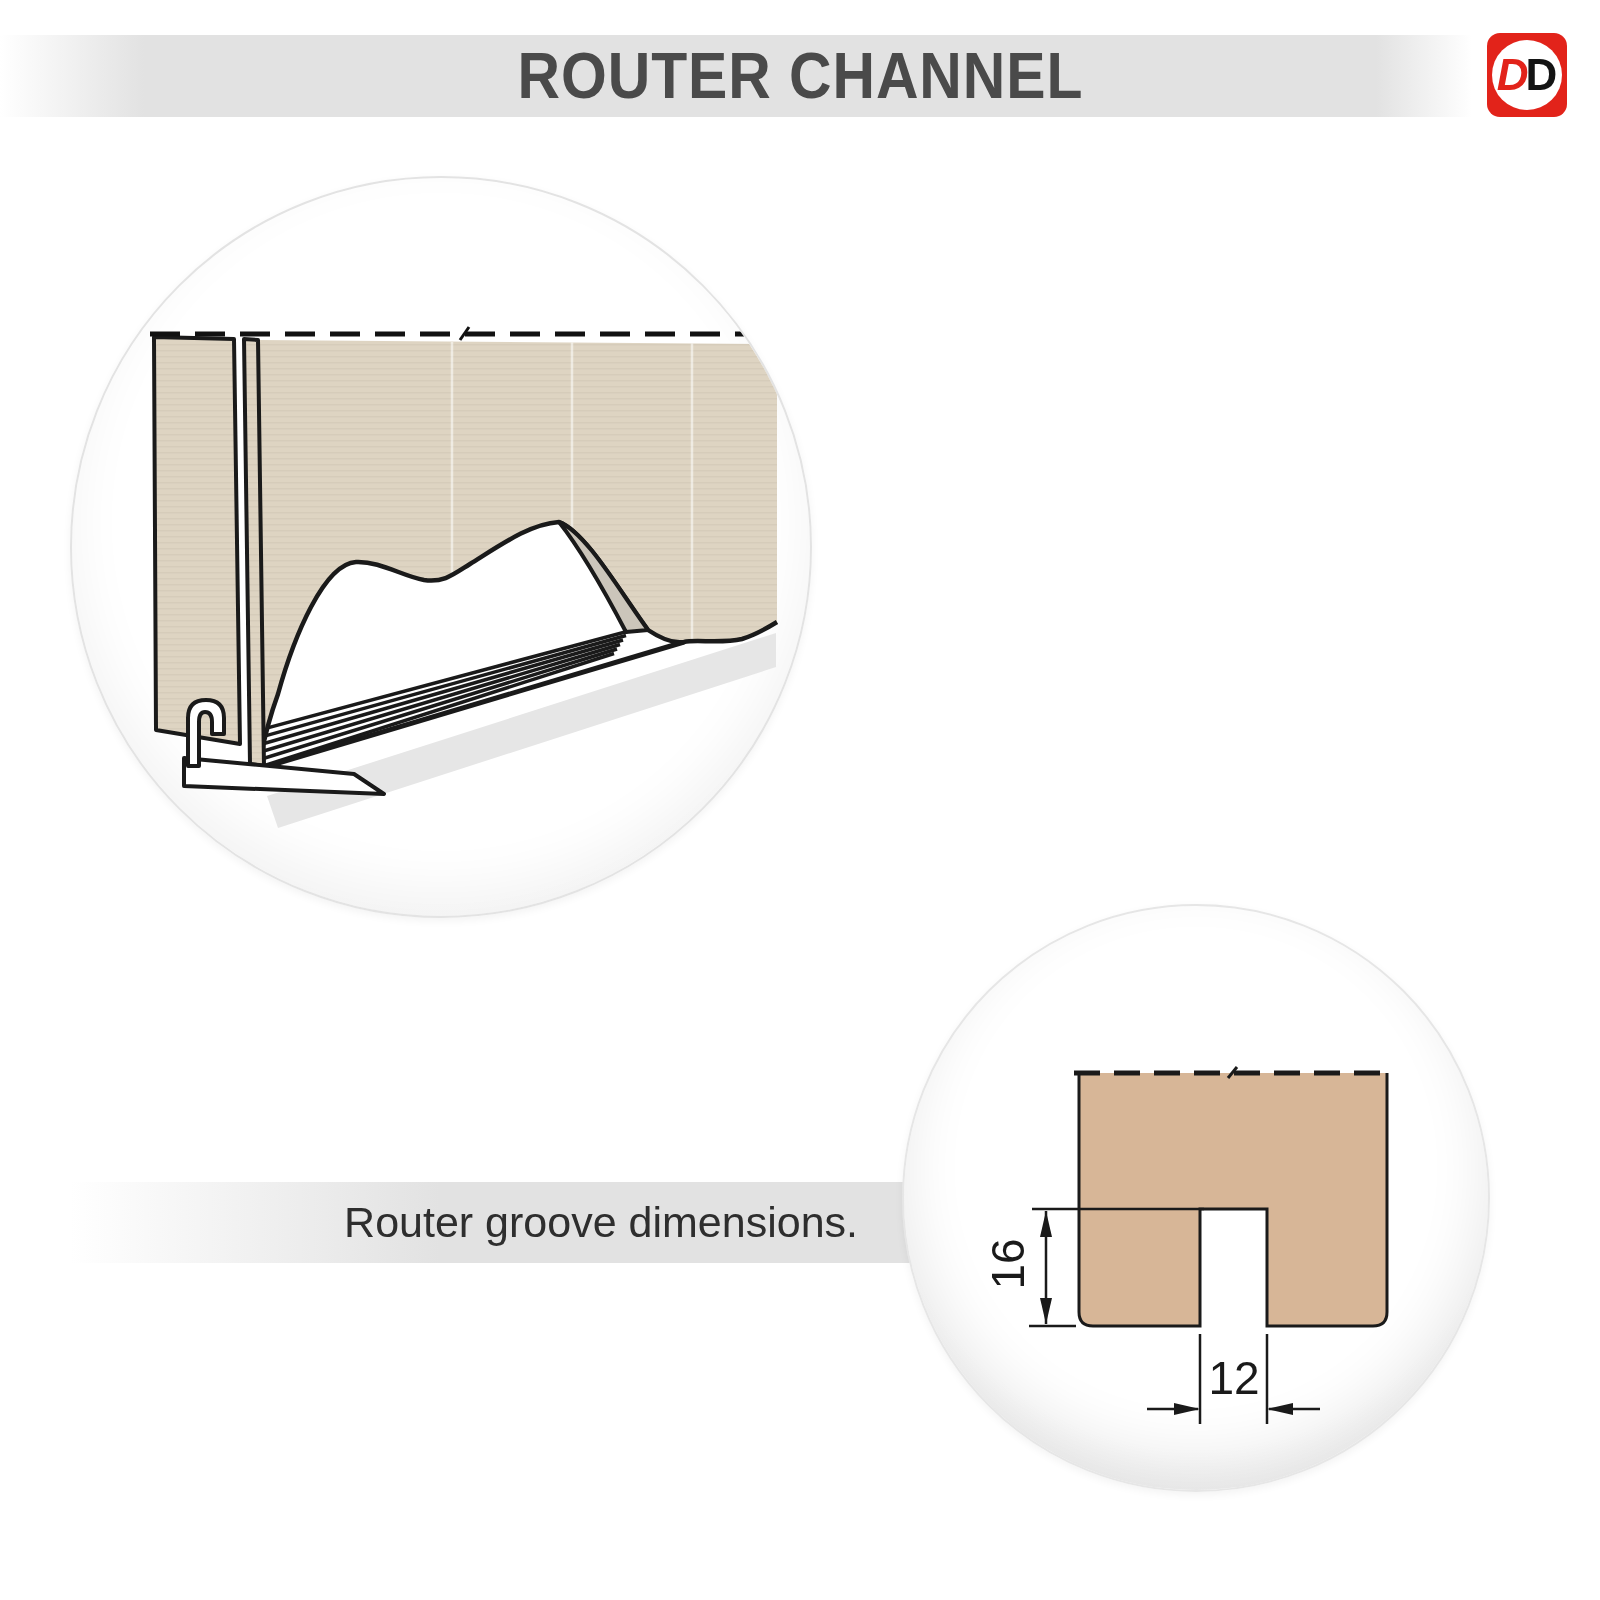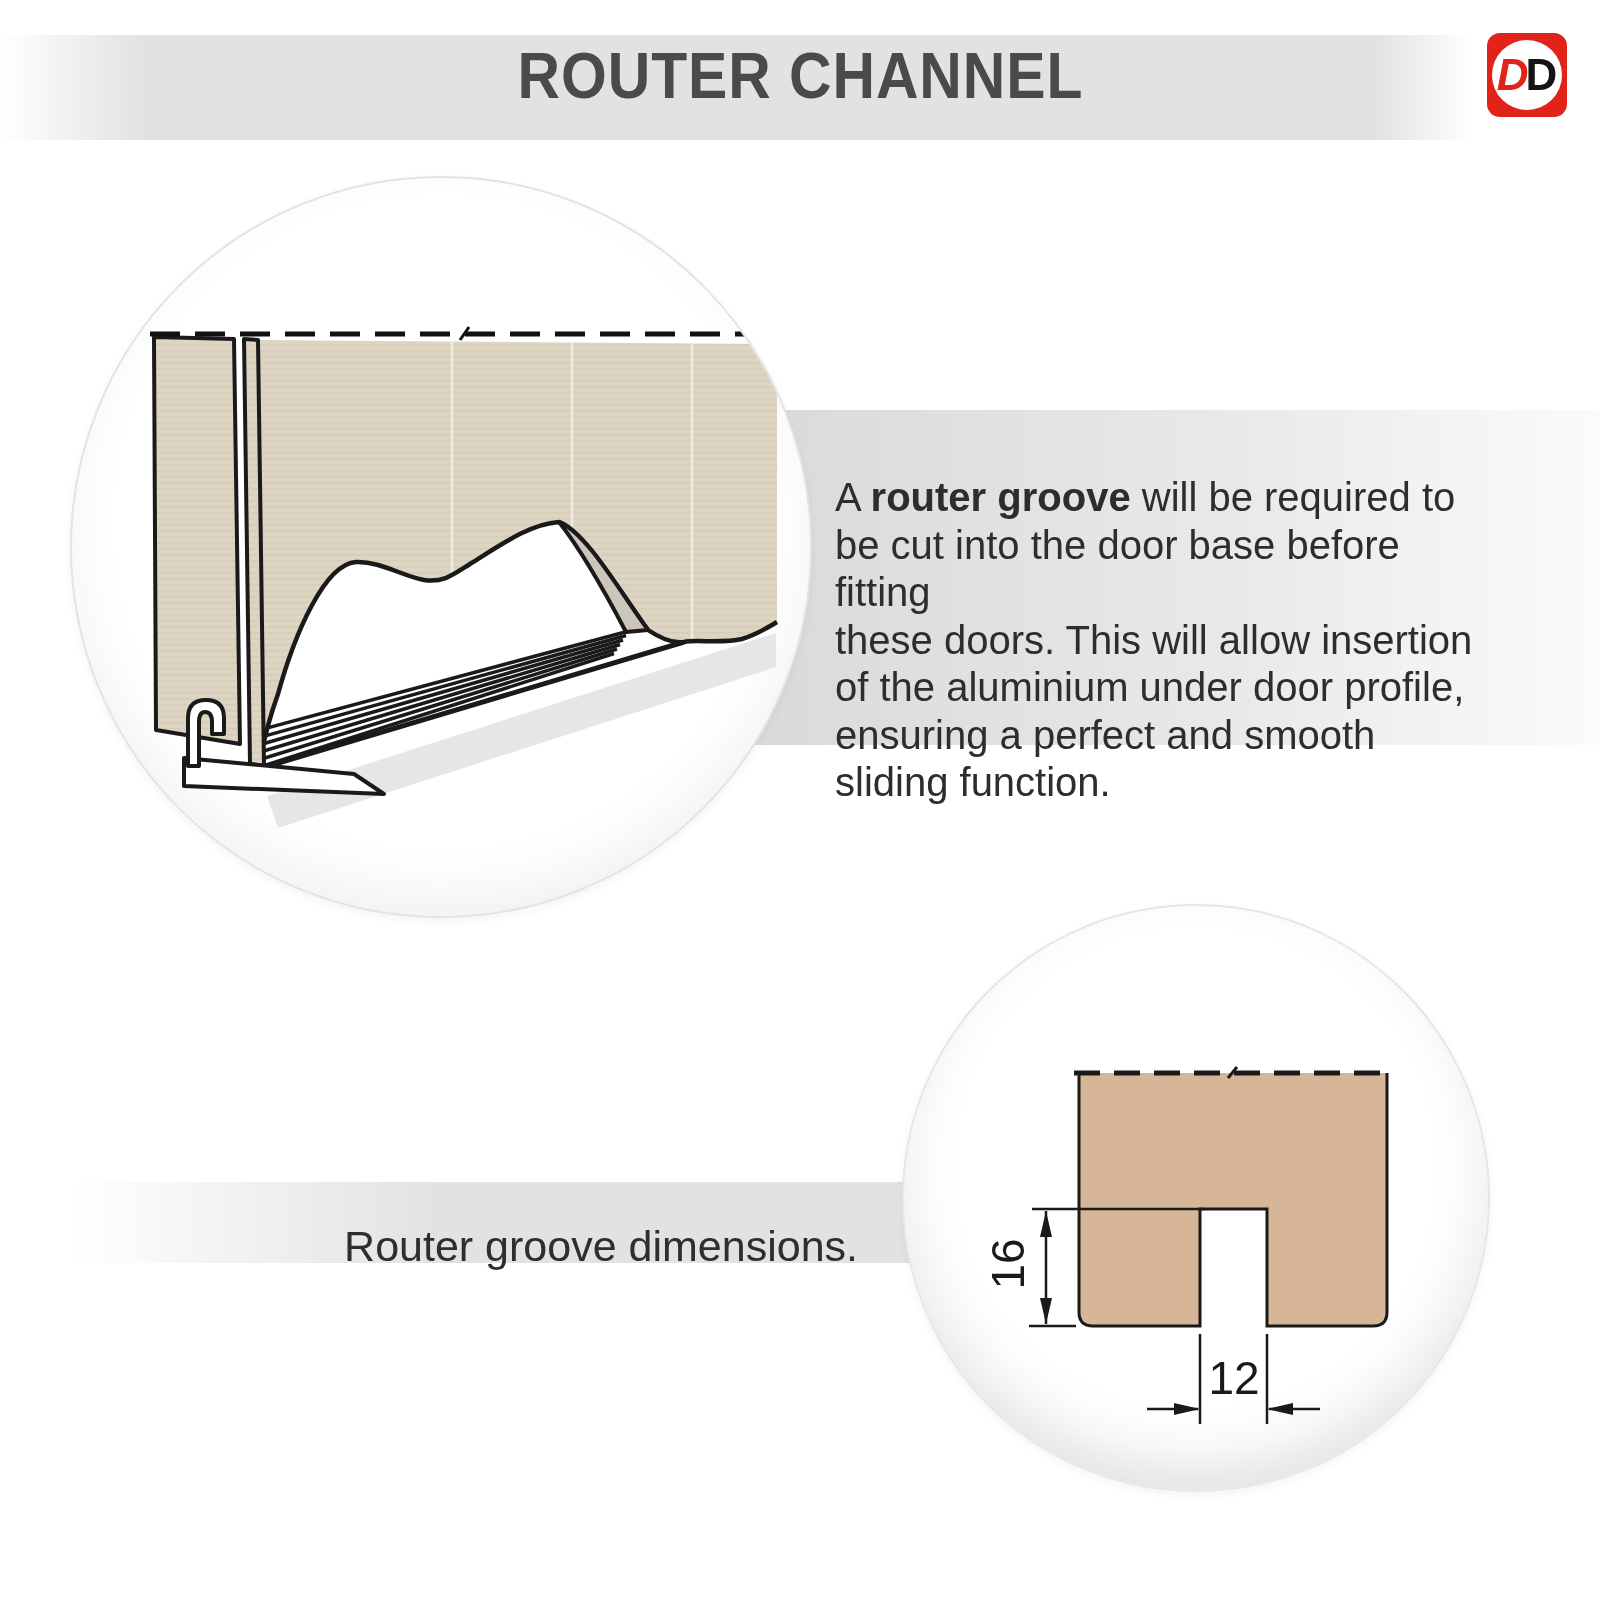--- a/index.html
+++ b/index.html
@@ -1,20 +1,20 @@
 <!DOCTYPE html>
 <html><head>
 <meta charset="utf-8">
 <style>
   html,body{margin:0;padding:0;background:#ffffff;}
   body{font-family:"Liberation Sans","DejaVu Sans",sans-serif;}
   .page{position:relative;width:1600px;height:1600px;background:#ffffff;overflow:hidden;}
 
   
-  .header-bar{position:absolute;left:0;top:35px;width:100%;height:105px;z-index:1;
+  .header-bar{position:absolute;left:0;top:35px;width:100%;height:82px;z-index:1;
     background:linear-gradient(to right,#ffffff 0%,#e2e2e2 9%,#e2e2e2 86%,#ffffff 92%);
     text-align:center;}
   .header-title{display:inline-block;line-height:82px;font-size:64px;font-weight:700;
     color:#4a4a4a;letter-spacing:1px;transform:scaleX(.92);transform-origin:center;}
 
   .dd-logo{position:absolute;left:1487px;top:33px;width:80px;height:84px;border-radius:13px;
     background:#e2231a;z-index:3;}
   .dd-logo-circle{position:absolute;left:5px;top:7px;width:70px;height:70px;border-radius:50%;
     background:#ffffff;display:flex;align-items:center;justify-content:center;}
   .dd-l1{font-size:44px;font-weight:800;font-style:italic;color:#e2231a;}
@@ -27,21 +27,21 @@
     font-size:40px;line-height:47.5px;color:#2d2d2d;white-space:pre-line;}
   .desc-text b{font-weight:700;}
 
   .footnote{position:absolute;left:833px;top:763px;width:620px;z-index:1;
     font-size:30px;line-height:40px;color:#1f1f1f;white-space:pre-line;}
 
   .caption-band{position:absolute;left:70px;top:1182px;width:880px;height:81px;z-index:1;
     background:linear-gradient(to right,#ffffff 0%,#e2e2e2 42%,#e2e2e2 100%);
     text-align:right;}
   .caption-text{display:inline-block;line-height:81px;font-size:43px;color:#2e2e2e;
-    padding-right:92px;margin-top:24px;}
+    padding-right:92px;}
 
   
   .circle{position:absolute;border-radius:50%;overflow:hidden;z-index:2;}
   .circle-1{left:70px;top:176px;width:738px;height:738px;
     background:radial-gradient(circle at 48% 42%,#ffffff 72%,#fafafa 85%,#ededed 96%,#ffffff 100%);
     border:2px solid #e3e3e3;
     box-shadow:inset 0 -25px 55px rgba(0,0,0,.05), 0 3px 8px rgba(0,0,0,.05);}
   .circle-2{left:902px;top:904px;width:584px;height:584px;
     background:radial-gradient(circle at 50% 40%,#ffffff 68%,#f6f6f6 84%,#e7e7e7 97%,#ffffff 100%);
     border:2px solid #e6e6e6;
@@ -58,28 +58,20 @@
     <span class="header-title">ROUTER CHANNEL</span>
   </div>
 
   <div class="dd-logo">
     <div class="dd-logo-circle">
       <span class="dd-l1">D</span>
       <span class="dd-l2">D</span>
     </div>
   </div>
 
-  <div class="desc-band">
-    <p class="desc-text"><span>A </span><b>router groove</b><span> will be required to
-be cut into the door base before fitting
-these doors. This will allow insertion
-of the aluminium under door profile,
-ensuring a perfect and smooth
-sliding function.</span></p>
-  </div>
 
 
   <div class="caption-band">
     <span class="caption-text">Router groove dimensions.</span>
   </div>
 
   <div class="circle circle-1">
     <svg viewBox="0 0 738 738">
       <defs>
         <pattern id="wood" width="6" height="6" patternUnits="userSpaceOnUse">

